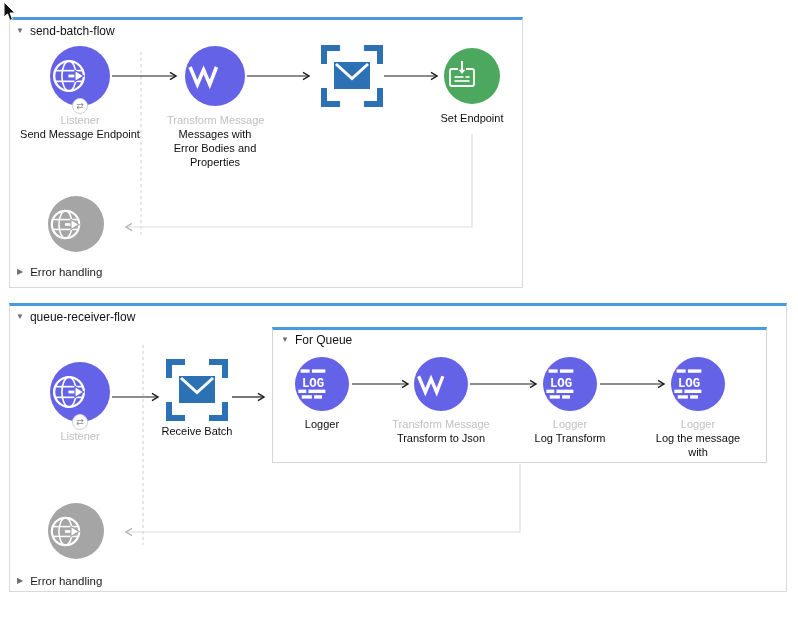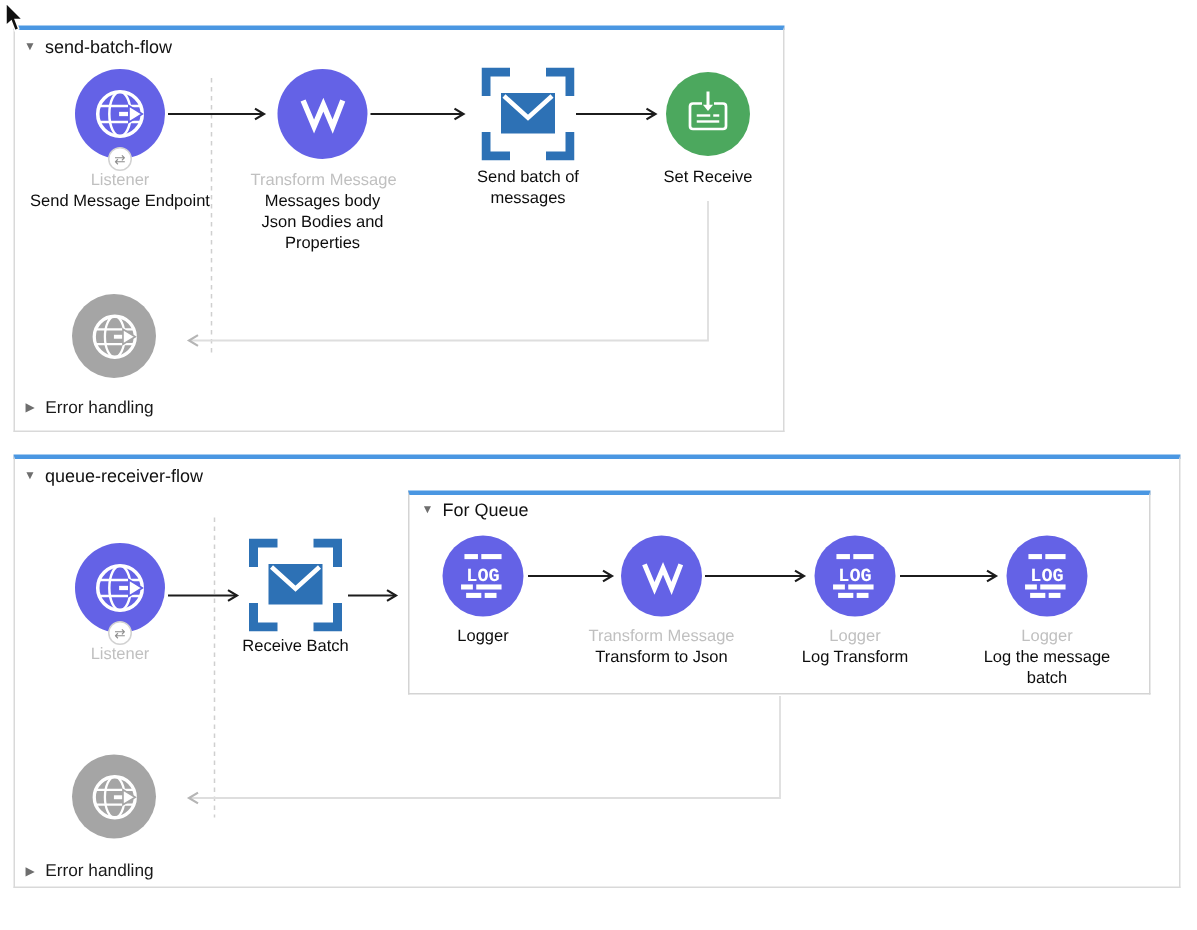--- a/index.html
+++ b/index.html
@@ -13,21 +13,21 @@
   .scope-box { position:absolute; background:#ffffff; border:1px solid #d4d4d4;
                border-top:3px solid #4a97e2; z-index:2; }
   .flow-title-row { position:absolute; display:flex; align-items:center; gap:6px;
                     font-size:12px; color:#111; z-index:4; white-space:nowrap; }
   .tri { font-size:8px; color:#6e6e6e; line-height:10px; }
   .eh-row { position:absolute; display:flex; align-items:center; gap:7px;
             font-size:11.5px; color:#1a1a1a; z-index:4; white-space:nowrap; }
 
   
   .node-circle { position:absolute; border-radius:50%; display:flex;
-                 align-items:center; justify-content:center; z-index:5; }
+                 align-items:center; justify-content:flex-start; z-index:5; }
   .node-icon-box { position:absolute; display:flex; align-items:center;
                    justify-content:center; z-index:5; }
   .badge { position:absolute; width:16px; height:16px; border-radius:50%;
            background:#fff; border:1px solid #d2d2d2; color:#8f8f8f;
            font-size:9px; line-height:14px; text-align:center; z-index:6; }
   .node-label { position:absolute; text-align:center; z-index:5; font-size:11px;
                 line-height:14px; }
   .type-label { color:#c0c0c0; white-space:nowrap; }
   .name-label { color:#0d0d0d; font-weight:500; }
 
@@ -113,49 +113,46 @@
     <div class="name-label">Send Message Endpoint</div>
   </div>
 
   <div class="node-circle" style="left:185px; top:46px; width:60px; height:60px; background:#6462e6;">
     <svg width="36" height="36" viewBox="-16 -16 32 32">
       <path d="M-11.5,-8 L-5,7.5 L0.5,-5.5 L6,7.5 L12,-8" fill="none" stroke="#fff" stroke-width="3.2"></path>
     </svg>
   </div>
   <div class="node-label" style="left:167px; top:113px; width:96px;">
     <div class="type-label">Transform Message</div>
-    <div class="name-label">Messages body Json Bodies and Properties</div>
+    <div class="name-label">Messages with Error Bodies and Properties</div>
   </div>
 
   <div class="node-icon-box" style="left:321px; top:45px; width:62px; height:62px;">
     <svg width="62" height="62" viewBox="0 0 62 62">
       <path d="M3,19 V3 H19" fill="none" stroke="#2d71b5" stroke-width="6"></path>
       <path d="M43,3 H59 V19" fill="none" stroke="#2d71b5" stroke-width="6"></path>
       <path d="M59,43 V59 H43" fill="none" stroke="#2d71b5" stroke-width="6"></path>
       <path d="M19,59 H3 V43" fill="none" stroke="#2d71b5" stroke-width="6"></path>
       <rect x="13" y="17" width="36" height="27" fill="#2d71b5"></rect>
       <path d="M15,19 L31,33.5 L47,19" fill="none" stroke="#fff" stroke-width="3"></path>
     </svg>
   </div>
-  <div class="node-label" style="left:307px; top:111px; width:90px;">
-    <div class="name-label">Send batch of messages</div>
-  </div>
 
   <div class="node-circle" style="left:444px; top:48px; width:56px; height:56px; background:#4ca85e;">
     <svg width="36" height="36" viewBox="-18 -18 36 36">
       <path d="M-4,-7 H-10 Q-12,-7 -12,-5 V8 Q-12,10 -10,10 H10 Q12,10 12,8 V-5 Q12,-7 10,-7 H4" fill="none" stroke="#fff" stroke-width="1.8"></path>
       <line x1="0" y1="-15" x2="0" y2="-5" stroke="#fff" stroke-width="2"></line>
       <path d="M-3.4,-6.2 L0,-2 L3.4,-6.2 Z" fill="#fff"></path>
       <line x1="-7.5" y1="1" x2="1.5" y2="1" stroke="#fff" stroke-width="1.6"></line>
       <line x1="3.5" y1="1" x2="7.5" y2="1" stroke="#fff" stroke-width="1.6"></line>
       <line x1="-7.5" y1="5" x2="7.5" y2="5" stroke="#fff" stroke-width="1.6"></line>
     </svg>
   </div>
   <div class="node-label" style="left:427px; top:111px; width:90px;">
-    <div class="name-label">Set Receive</div>
+    <div class="name-label">Set Endpoint</div>
   </div>
 
   <div class="node-circle" style="left:48px; top:196px; width:56px; height:56px; background:#a5a5a5;">
     <svg width="35" height="35" viewBox="-16 -16 32 32">
       <circle r="12.5" fill="none" stroke="#fff" stroke-width="2"></circle>
       <ellipse rx="6" ry="12.5" fill="none" stroke="#fff" stroke-width="1.4"></ellipse>
       <line x1="-12" y1="-4.5" x2="12" y2="-4.5" stroke="#fff" stroke-width="1.4"></line>
       <line x1="-12" y1="4.5" x2="12" y2="4.5" stroke="#fff" stroke-width="1.4"></line>
       <rect x="-1" y="-1.7" width="8" height="3.4" fill="#fff" stroke="#a5a5a5" stroke-width="1"></rect>
       <path d="M5,-4.6 L12.5,0 L5,4.6 Z" fill="#fff" stroke="#a5a5a5" stroke-width="1"></path>
@@ -238,21 +235,21 @@
       <rect x="-1" y="-13" width="12" height="3" fill="#fff"></rect>
       <text x="0" y="3" text-anchor="middle" font-size="11" font-weight="bold" fill="#fff" font-family="Liberation Mono, monospace">LOG</text>
       <rect x="-13" y="5" width="7" height="3" fill="#fff"></rect>
       <rect x="-4" y="5" width="15" height="3" fill="#fff"></rect>
       <rect x="-10" y="10" width="9" height="3" fill="#fff"></rect>
       <rect x="1" y="10" width="7" height="3" fill="#fff"></rect>
     </svg>
   </div>
   <div class="node-label" style="left:650px; top:417px; width:96px;">
     <div class="type-label">Logger</div>
-    <div class="name-label">Log the message batch</div>
+    <div class="name-label">Log the message with</div>
   </div>
 
   <div class="node-circle" style="left:48px; top:503px; width:56px; height:56px; background:#a5a5a5;">
     <svg width="35" height="35" viewBox="-16 -16 32 32">
       <circle r="12.5" fill="none" stroke="#fff" stroke-width="2"></circle>
       <ellipse rx="6" ry="12.5" fill="none" stroke="#fff" stroke-width="1.4"></ellipse>
       <line x1="-12" y1="-4.5" x2="12" y2="-4.5" stroke="#fff" stroke-width="1.4"></line>
       <line x1="-12" y1="4.5" x2="12" y2="4.5" stroke="#fff" stroke-width="1.4"></line>
       <rect x="-1" y="-1.7" width="8" height="3.4" fill="#fff" stroke="#a5a5a5" stroke-width="1"></rect>
       <path d="M5,-4.6 L12.5,0 L5,4.6 Z" fill="#fff" stroke="#a5a5a5" stroke-width="1"></path>

